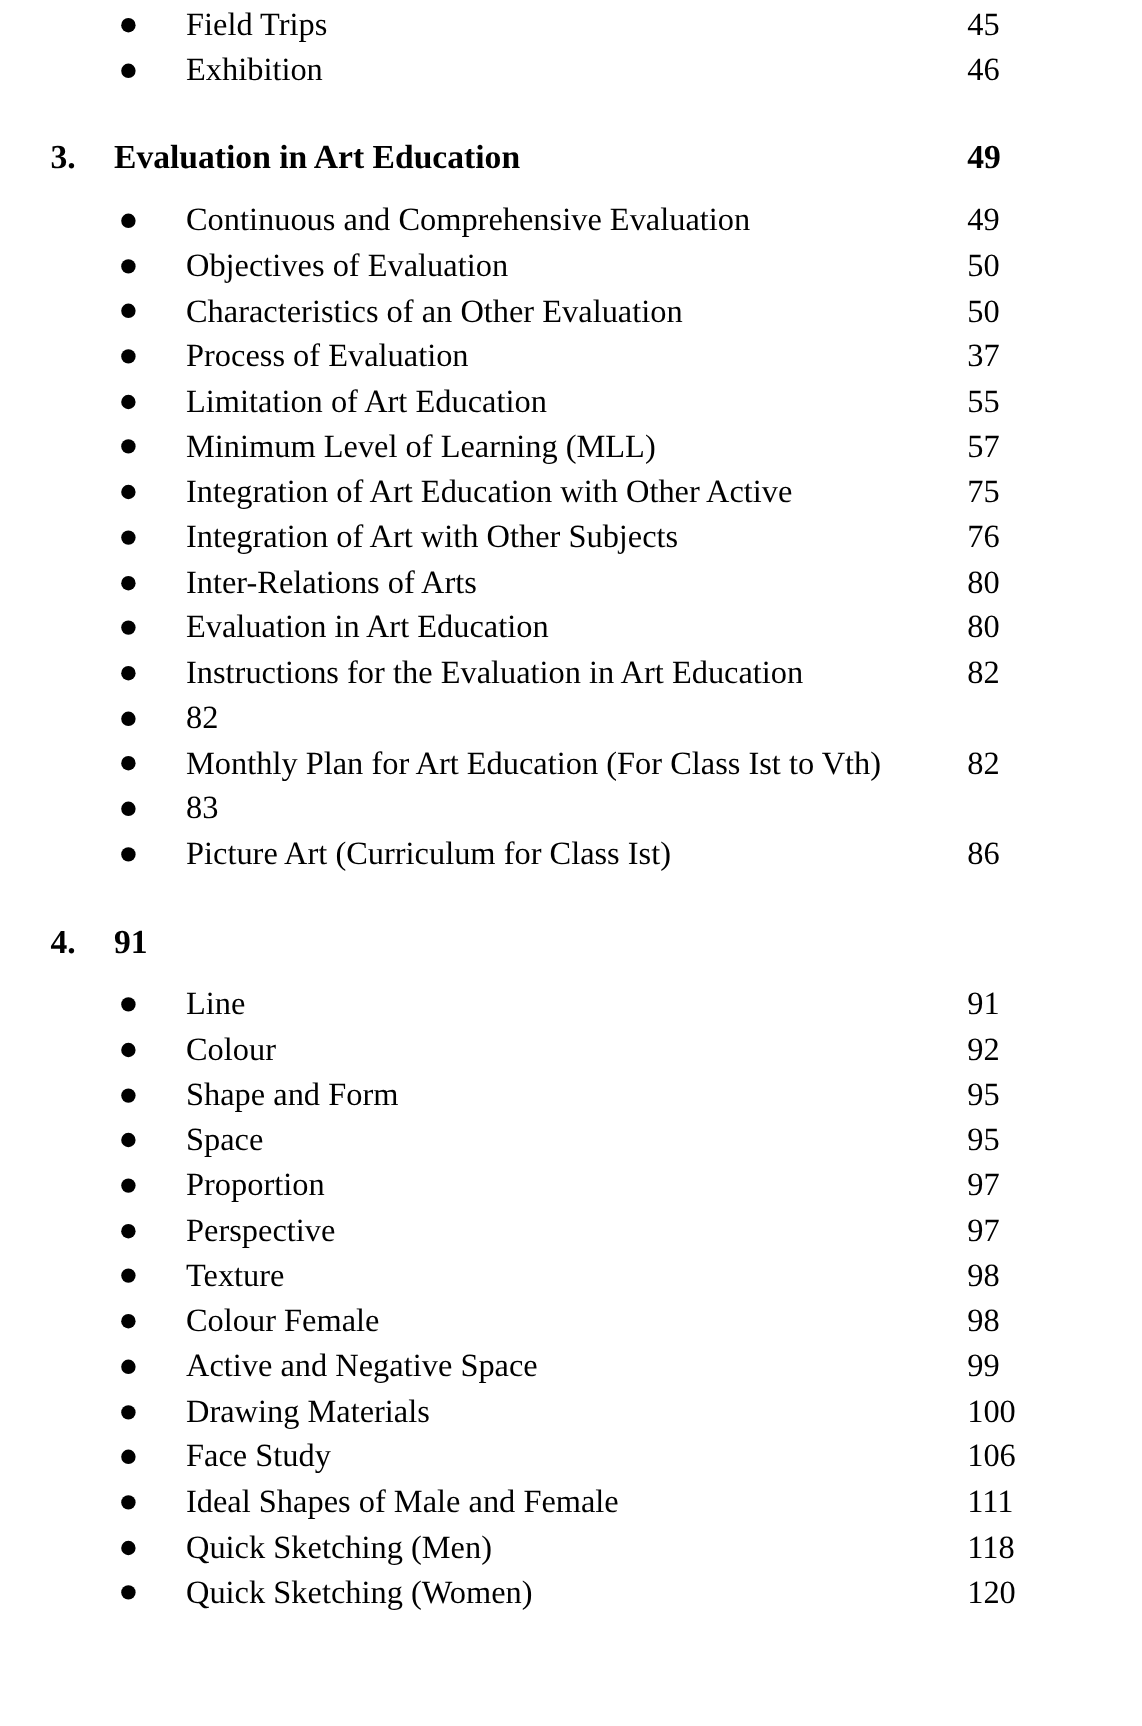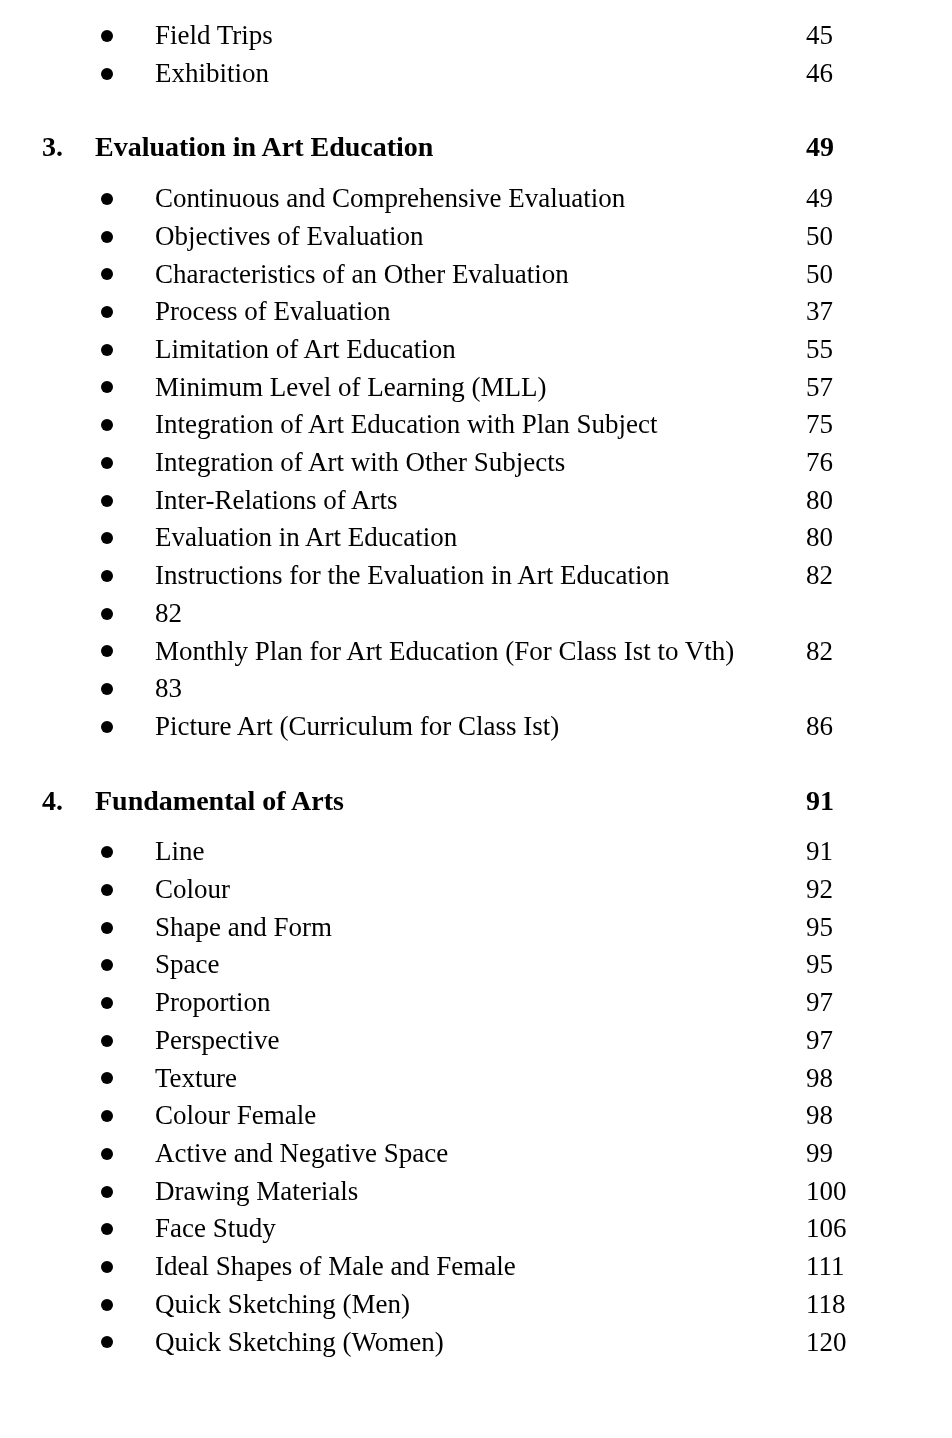--- a/index.html
+++ b/index.html
@@ -8,21 +8,21 @@
     background: #ffffff;
   }
   body {
     width: 952px;
     height: 1438px;
     font-family: "Liberation Serif", serif;
     color: #000000;
     overflow: hidden;
   }
   main.toc-page {
-    padding-top: 17px;
+    padding-top: 2px;
     padding-right: 74px;
     box-sizing: border-box;
     width: 952px;
   }
   .row {
     display: flex;
     align-items: flex-start;
     line-height: 37.7px;
     font-size: 27px;
   }
@@ -127,21 +127,21 @@
     <span class="bullet-cell">
       <span class="bullet"></span>
     </span>
     <span class="label">Minimum Level of Learning (MLL)</span>
     <span class="page-num">57</span>
   </div>
     <div class="row item">
     <span class="bullet-cell">
       <span class="bullet"></span>
     </span>
-    <span class="label">Integration of Art Education with Plan Subject</span>
+    <span class="label">Integration of Art Education with Other Active</span>
     <span class="page-num">75</span>
   </div>
     <div class="row item">
     <span class="bullet-cell">
       <span class="bullet"></span>
     </span>
     <span class="label">Integration of Art with Other Subjects</span>
     <span class="page-num">76</span>
   </div>
     <div class="row item">
@@ -186,21 +186,20 @@
   </div>
     <div class="row item">
     <span class="bullet-cell">
       <span class="bullet"></span>
     </span>
     <span class="label">Picture Art (Curriculum for Class Ist)</span>
     <span class="page-num">86</span>
   </div>
     <div class="row section">
     <span class="section-num">4.</span>
-    <span class="label">Fundamental of Arts</span>
     <span class="page-num">91</span>
   </div>
     <div class="row item">
     <span class="bullet-cell">
       <span class="bullet"></span>
     </span>
     <span class="label">Line</span>
     <span class="page-num">91</span>
   </div>
     <div class="row item">

